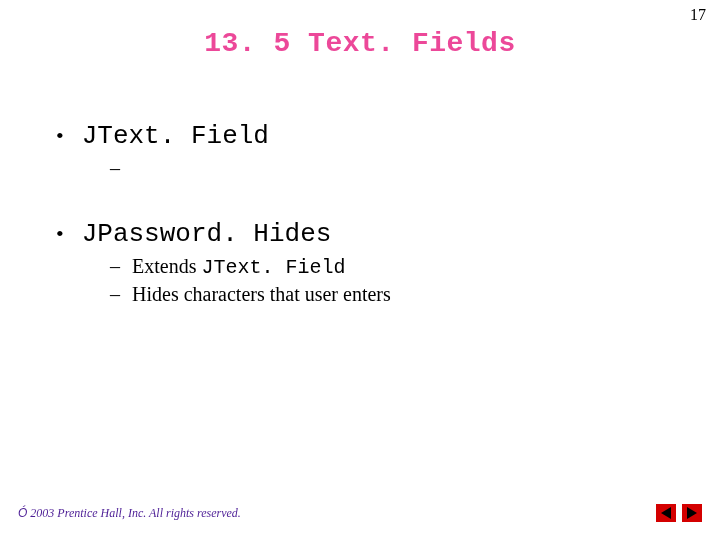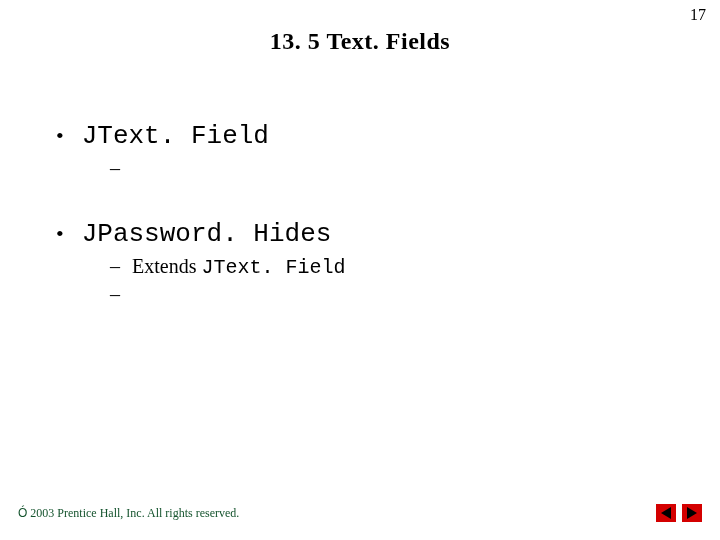--- a/index.html
+++ b/index.html
@@ -1,27 +1,27 @@
 <!DOCTYPE html>
 <html><head>
 <meta charset="utf-8">
 <style>
   * { margin: 0; padding: 0; box-sizing: border-box; }
   html, body { width: 720px; height: 540px; background: #fff; font-family: "Times New Roman", Times, serif; }
   .slide { position: relative; width: 720px; height: 540px; }
   .page-num { position: absolute; top: 6px; right: 14px; font-size: 16px; }
-  .title { position: absolute; top: 28px; left: 0; right: 0; text-align: center; font-size: 24px; font-family: Liberation Serif, serif; font-weight: bold; color: #000000; letter-spacing: 0.5px; }
+  .title { position: absolute; top: 28px; left: 0; right: 0; text-align: center; font-size: 28px; font-family: Liberation Mono, monospace; font-weight: bold; color: #ec4899; letter-spacing: 0.5px; }
   .body { position: absolute; top: 96px; left: 56px; right: 40px; color: #000; }
   .bullet1 { font-size: 26px; margin-bottom: 6px; display: flex; align-items: baseline; }
   .bullet1 .dot { font-size: 22px; margin-right: 18px; line-height: 1; }
   .bullet2 { font-size: 20px; margin-left: 54px; margin-bottom: 4px; display: flex; align-items: baseline; }
   .bullet2 .dash { margin-right: 12px; }
   .mono { font-family: "Courier New", Courier, monospace; margin-top: 25px; }
   .footer { position: absolute; bottom: 18px; left: 18px; right: 18px; display: flex; align-items: center; }
-  .copyright { font-size: 12px; color: #14532d; flex: 1; }
+  .copyright { font-size: 12px; color: #4c1d95; flex: 1; font-style: italic; }
   .copyright .sym { font-family: Arial, sans-serif; margin-right: 3px; }
   .nav { display: flex; gap: 6px; margin-left: 12px; }
   .nav-btn { width: 20px; height: 18px; background: #d40000; display: flex; align-items: center; justify-content: center; cursor: pointer; }
   .nav-btn svg { display: block; }
   .spacer1 { height: 10px; }
 </style>
 </head>
 <body>
 
 <div class="slide">
@@ -42,20 +42,21 @@
       <span class="mono">JPassword. Hides</span>
     </div>
     <div class="bullet2">
       <span class="dash">–</span>
       <span>
         <span>Extends </span><span class="mono">JText. Field</span>
       </span>
     </div>
     <div class="bullet2">
       <span class="dash">–</span>
+      <span>Hides characters that user enters</span>
     </div>
   </div>
 
   <div class="footer">
     <div class="copyright">
       <span class="sym">Ó</span><span>2003 Prentice Hall, Inc. All rights reserved.</span>
     </div>
     <div class="nav">
       <div class="nav-btn">
         <svg width="10" height="12" viewBox="0 0 10 12">

